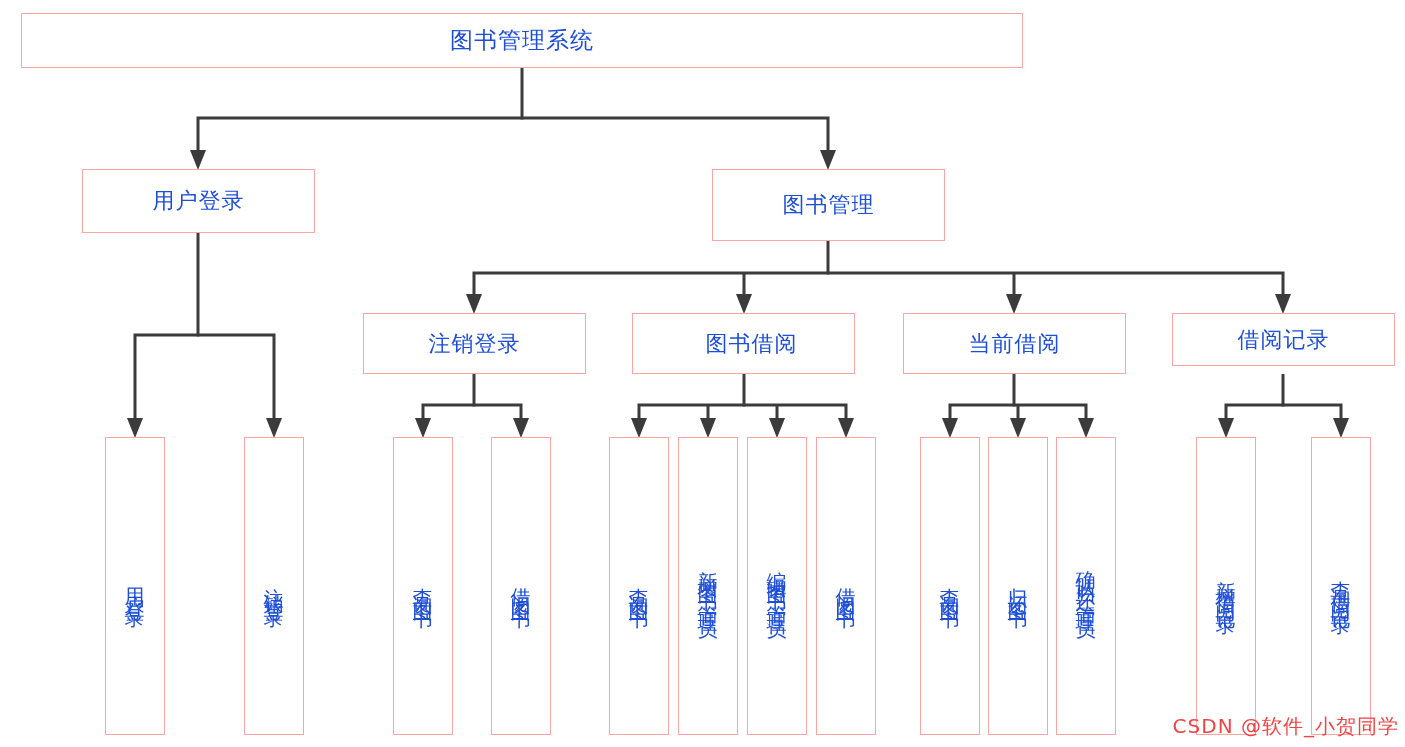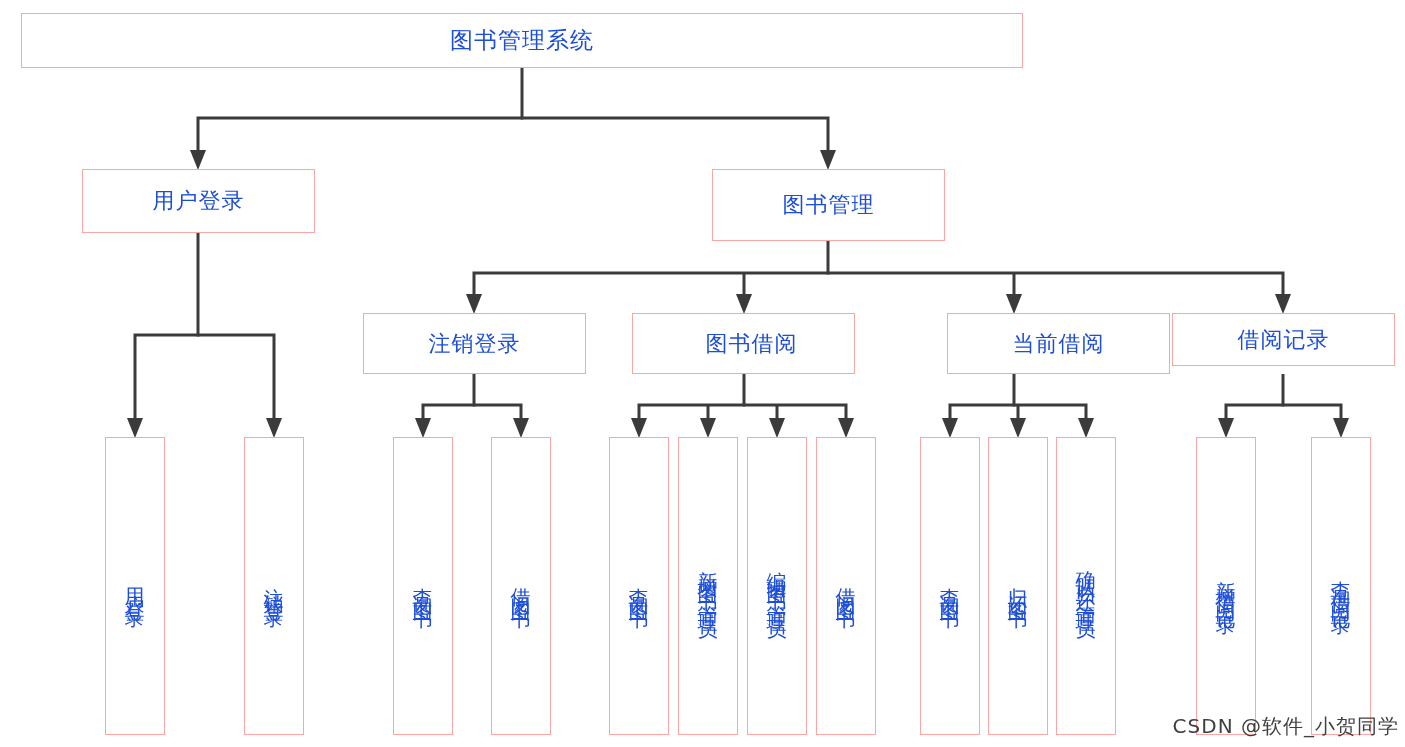--- a/index.html
+++ b/index.html
@@ -30,21 +30,21 @@
     text-orientation:mixed;
     font-size:20px;
     letter-spacing:7px;
     line-height:1;
   }
   .watermark{
     position:absolute;
     right:6px;
     bottom:7px;
     font-size:20px;
-    color:#404040;
+    color:#ef4444;
     letter-spacing:1px;
     z-index:6;
     white-space:nowrap;
   }
 </style>
 </head>
 <body>
 
 <div class="canvas">
 
@@ -113,21 +113,21 @@
   <div class="box" style="left:712px;top:169px;width:233px;height:72px;">
     <span class="hlabel">图书管理</span>
   </div>
 
   <div class="box" style="left:363px;top:313px;width:223px;height:61px;">
     <span class="hlabel">注销登录</span>
   </div>
   <div class="box" style="left:632px;top:313px;width:223px;height:61px;padding-left:16px;">
     <span class="hlabel">图书借阅</span>
   </div>
-  <div class="box" style="left:903px;top:313px;width:223px;height:61px;margin-left:44px;">
+  <div class="box" style="left:903px;top:313px;width:223px;height:61px;">
     <span class="hlabel">当前借阅</span>
   </div>
   <div class="box" style="left:1172px;top:313px;width:223px;height:53px;">
     <span class="hlabel">借阅记录</span>
   </div>
 
   <div class="box leaf" style="left:105px;">
     <span class="vtext">用户登录</span>
   </div>
   <div class="box leaf" style="left:244px;">

